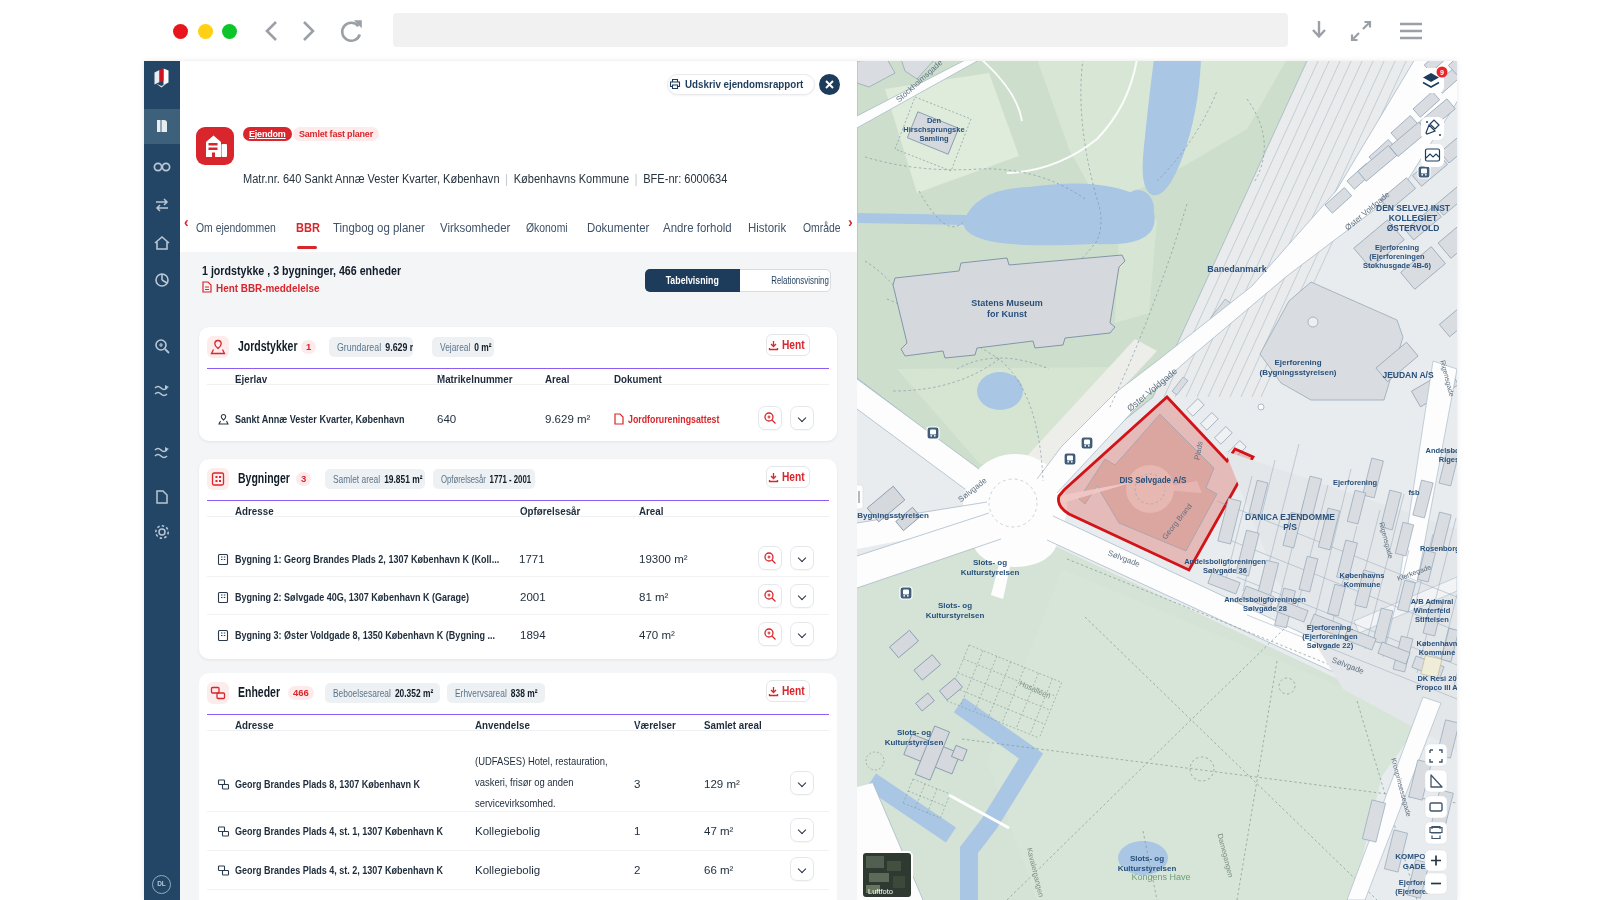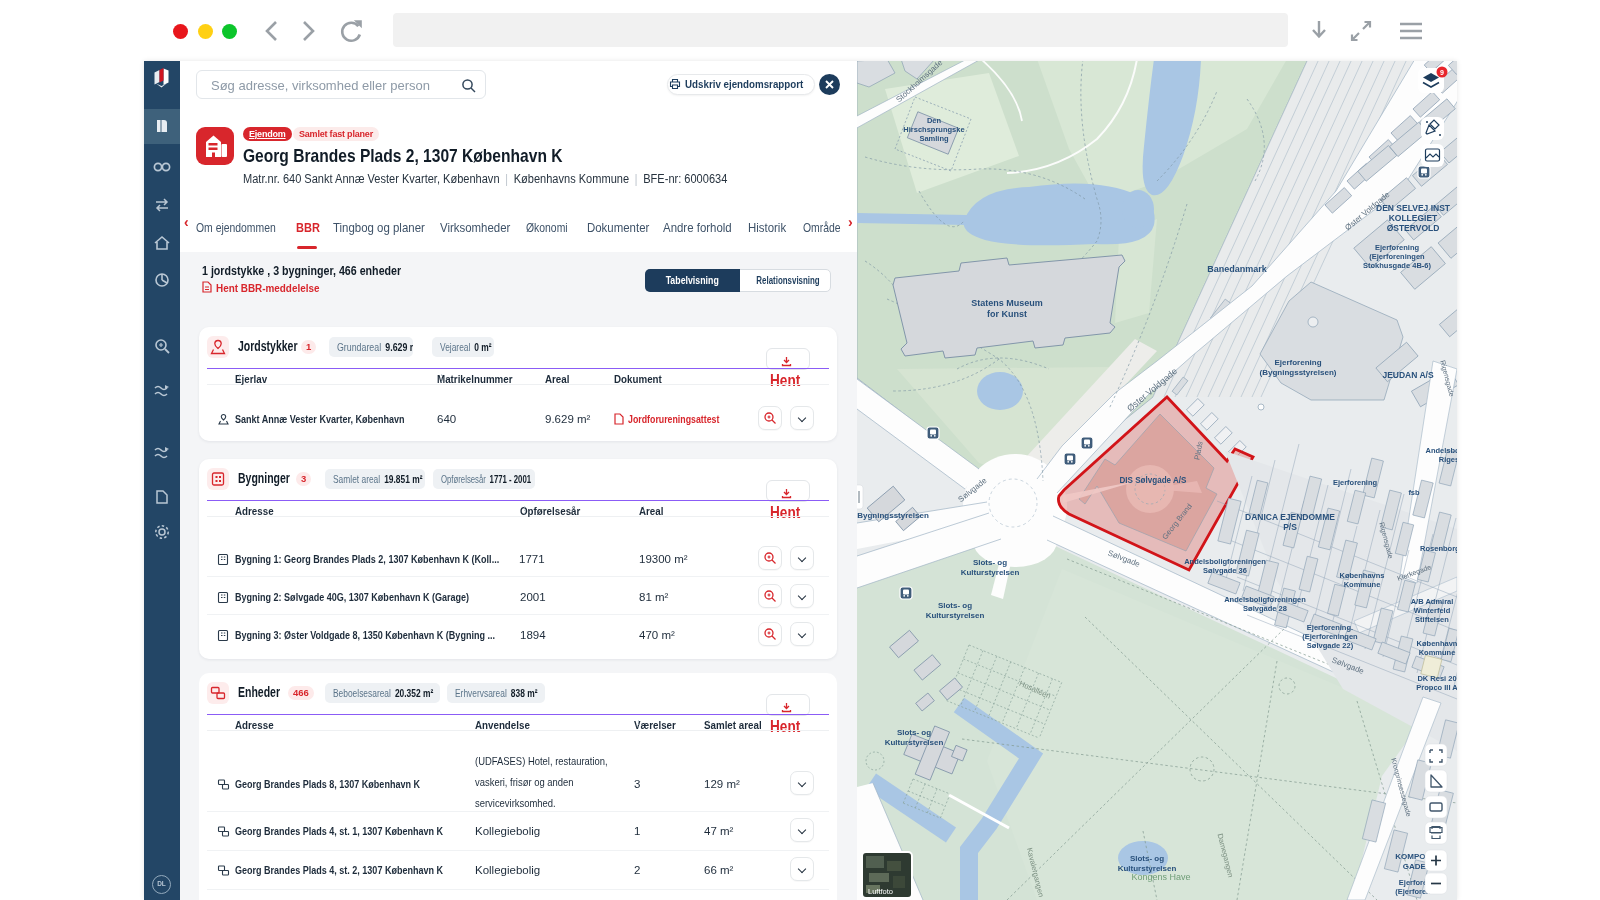--- a/index.html
+++ b/index.html
@@ -31,30 +31,30 @@
 #subtitle{position:absolute;left:63px;top:110px;font-size:12px;color:#27333f;white-space:nowrap;}
 #subtitle .sep{color:#c3cad1;padding:0 6px;font-size:13px;}
 #tabs{position:absolute;left:0px;top:149px;width:677px;height:28px;font-size:13px;color:#3e5268;}
 #tabs span{position:absolute;top:5px;white-space:nowrap;}
 #bbr-underline{position:absolute;left:117px;top:185px;width:20px;height:3px;background:#d8262c;border-radius:2px;}
 
 #summary{position:absolute;left:22px;top:11px;font-size:13.5px;font-weight:bold;color:#111c27;white-space:nowrap;}
 #hentbbr{position:absolute;left:22px;top:29px;font-size:11px;font-weight:bold;color:#d8262c;white-space:nowrap;}
 #toggle{position:absolute;left:465px;top:17px;width:186px;height:23px;border:1px solid #d7dce1;border-radius:5px;background:#fff;font-size:11px;}
 #toggle .t1{position:absolute;left:-1px;top:-1px;width:95px;height:23px;background:#1d3c5c;color:#fff;border-radius:5px 0 0 5px;text-align:center;line-height:23px;font-weight:bold;}
-#toggle .t2{position:absolute;left:94px;top:0px;width:92px;height:21px;color:#1d3c5c;text-align:right;line-height:21px;font-weight:bold;}
+#toggle .t2{position:absolute;left:94px;top:0px;width:92px;height:21px;color:#1d3c5c;text-align:left;line-height:21px;font-weight:normal;padding-left:20px;}
 
 .card{position:absolute;left:19px;width:638px;background:#fff;border-radius:10px;box-shadow:0 1px 3px rgba(20,40,60,0.08);}
 .chipic{position:absolute;left:8px;top:9px;width:22px;height:22px;border-radius:6px;background:#fdecec;}
 .ctitle{position:absolute;left:39px;top:11px;font-size:14px;font-weight:bold;color:#111c27;white-space:nowrap;}
 .cbadge{position:absolute;top:13px;height:14px;background:#fdeaea;color:#d8262c;font-size:9.5px;font-weight:bold;border-radius:7px;padding:0 5px;line-height:14px;}
 .chip{position:absolute;top:10px;height:20px;background:#eef1f4;border-radius:5px;font-size:10.5px;line-height:20px;padding-left:8px;white-space:nowrap;overflow:hidden;}
 .chip .lab{color:#5b7489;}
 .chip b{color:#111c27;margin-left:5px;}
-.hent{position:absolute;left:567px;top:7px;width:44px;height:22px;border:1px solid #e3e6e9;border-radius:6px;background:#fff;color:#d8262c;font-size:16px;font-weight:bold;text-align:center;line-height:21px;margin-top:14px;}
+.hent{position:absolute;left:567px;top:7px;width:44px;height:22px;border:1px solid #e3e6e9;border-radius:6px;background:#fff;color:#d8262c;font-size:12px;font-weight:bold;text-align:center;line-height:21px;}
 .thead{position:absolute;left:8px;right:8px;height:17px;border-top:1px solid #8b5cf6;border-bottom:1px solid #eef0f2;font-size:11.5px;font-weight:bold;color:#1d2b3a;}
 .thead span{position:absolute;top:2px;white-space:nowrap;}
 .srt{color:#9fb0bd;font-weight:normal;font-size:9px;}
 .trow{position:absolute;left:8px;right:8px;font-size:11px;color:#1d2b3a;font-weight:bold;}
 .trow .val{font-weight:normal;font-size:11.5px;}
 .tdiv{position:absolute;left:8px;right:8px;height:0;border-top:1px solid #f0f2f4;}
 .btn{position:absolute;width:24px;height:24px;border:1px solid #e5e8ea;border-radius:7px;background:#fff;box-shadow:0 1px 1px rgba(0,0,0,0.03);}
 .chev{display:inline-block;width:6px;height:6px;border-right:1.6px solid #22303e;border-bottom:1.6px solid #22303e;transform:rotate(45deg);margin:7px 0 0 8px;}
 </style>
 </head>
@@ -131,41 +131,33 @@
         <path d="M13 2 h6 l4 4 v8 h-10 z" fill="none" stroke="#b9c7d4" stroke-width="1.5"></path>
       </svg>
     <svg class="sbic" style="top:462px;" width="36" height="18" viewBox="0 0 36 18">
         <circle cx="18" cy="9" r="3" fill="none" stroke="#b9c7d4" stroke-width="1.5"></circle>
         <circle cx="18" cy="9" r="6.2" fill="none" stroke="#b9c7d4" stroke-width="1.5" stroke-dasharray="2.5 2.2"></circle>
       </svg>
     <div class="abs" style="left:8px;top:814px;width:19px;height:19px;border:1.8px solid #93aabd;border-radius:50%;color:#b9c7d4;font-size:6.5px;text-align:center;line-height:16px;font-weight:bold;">DL</div>
   </div>
 
   <div id="content">
-    <div id="search">
-        <span class="ph">Søg adresse, virksomhed eller person</span>
-      <svg class="abs" style="left:264px;top:7px;" width="16" height="16" viewBox="0 0 16 16">
-          <circle cx="6.5" cy="6.5" r="4.6" fill="none" stroke="#33475b" stroke-width="1.5"></circle>
-          <path d="M10 10 L14 14" stroke="#33475b" stroke-width="1.5"></path>
-        </svg>
-    </div>
     <div id="udskriv"><svg style="vertical-align:-2px;margin-right:4px;" width="12" height="12" viewBox="0 0 12 12">
           <path d="M3.5 4 V1.5 h5 V4 M3.5 8.5 h-2 v-4.5 h9 v4.5 h-2 M3.5 7 h5 V10.5 h-5 z" fill="none" stroke="#1d3c5c" stroke-width="1.1"></path>
         </svg><span class="cx" style="transform:scaleX(0.93);">Udskriv ejendomsrapport</span></div>
     <div id="closex"><svg width="11" height="11" viewBox="0 0 11 11" style="margin:5px;">
           <path d="M2 2 L9 9 M9 2 L2 9" stroke="#fff" stroke-width="1.9"></path>
         </svg></div>
     <div id="hicon"><svg width="38" height="38" viewBox="0 0 38 38">
           <path d="M10 30 V15 L17.5 8.5 L25 15 V30 Z" fill="#fff"></path>
           <rect x="25.5" y="17" width="5.5" height="13" rx="1" fill="#fff"></rect>
           <path d="M12.5 16 h9 v2.6 h-9 z M12.5 20.5 h9 v2.6 h-9 z M16 25.5 h3 v4.5 h-3 z" fill="#d8262c"></path>
         </svg></div>
     <div class="badge1">Ejendom</div>
     <div class="badge2">Samlet fast planer</div>
-    <div id="title"><span class="cx" style="transform:scaleX(0.82);">Georg Brandes Plads 2, 1307 København K</span></div>
     <div id="subtitle"><span class="cx" style="transform:scaleX(0.92);">Matr.nr. 640 Sankt Annæ Vester Kvarter, København<span class="sep">|</span>Københavns Kommune<span class="sep">|</span>BFE-nr: 6000634</span></div>
     <div id="tabs">
       <span style="left:4px;top:4px;color:#d8262c;font-weight:bold;font-size:14px;">‹</span>
       <span style="left:16px;">
           <span class="cx" style="transform:scaleX(0.80);">Om ejendommen</span>
         </span>
       <span style="left:116px;color:#d8262c;font-weight:bold;">
           <span class="cx" style="transform:scaleX(0.85);">BBR</span>
         </span>
       <span style="left:153px;">

